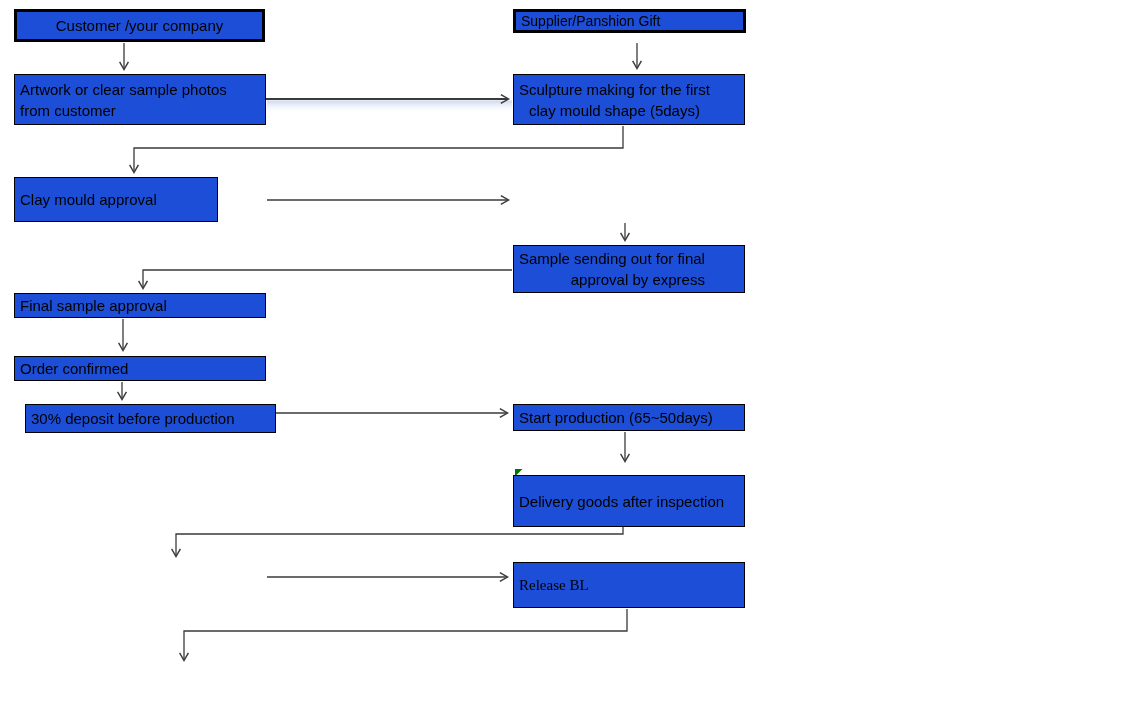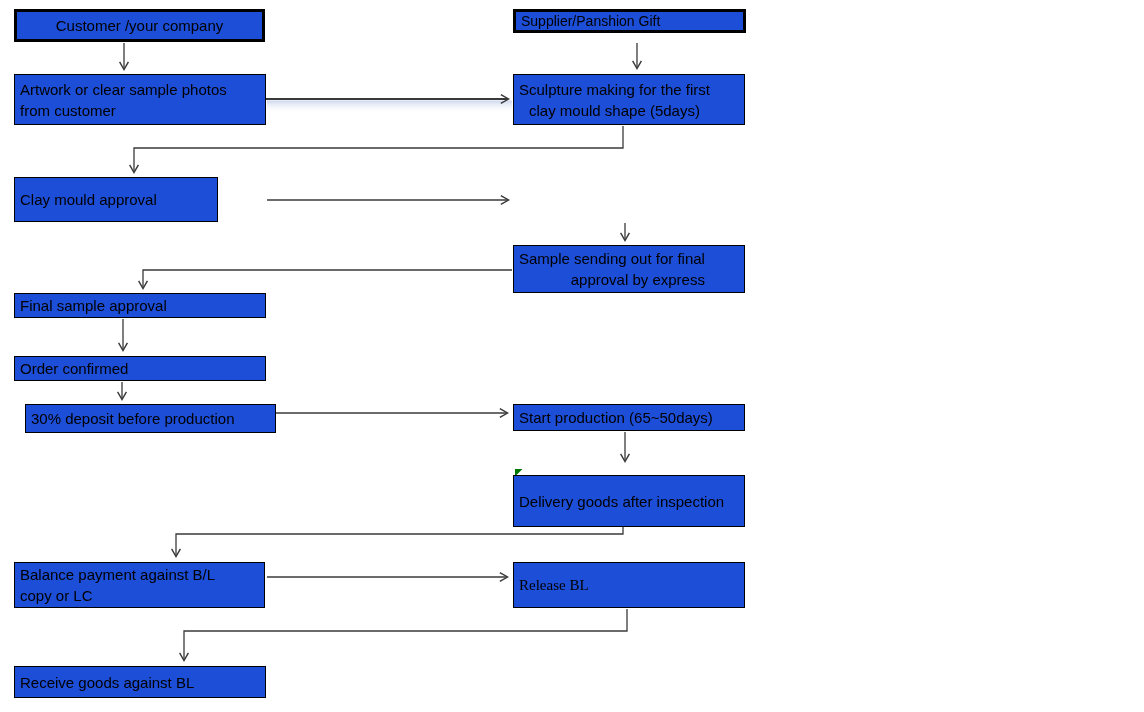--- a/index.html
+++ b/index.html
@@ -102,24 +102,21 @@
 from customer</div>
 
   <div class="node n-clay-approval">Clay mould approval</div>
 
   <div class="node n-order-confirmed">Order confirmed</div>
 
   <div class="node n-final-sample-approval">Final sample approval</div>
 
   <div class="node n-deposit">30% deposit before production</div>
 
-  <div class="node n-balance-payment">Balance payment against B/L
-copy or LC</div>
 
-  <div class="node n-receive-goods">Receive goods against BL</div>
 
   <div class="node header n-supplier-header">Supplier/Panshion Gift</div>
 
   <div class="node n-sculpture">Sculpture making for the first
 clay mould shape (5days)</div>
 
 
   <div class="node n-sample-sending">Sample sending out for final
 approval by express</div>
 

